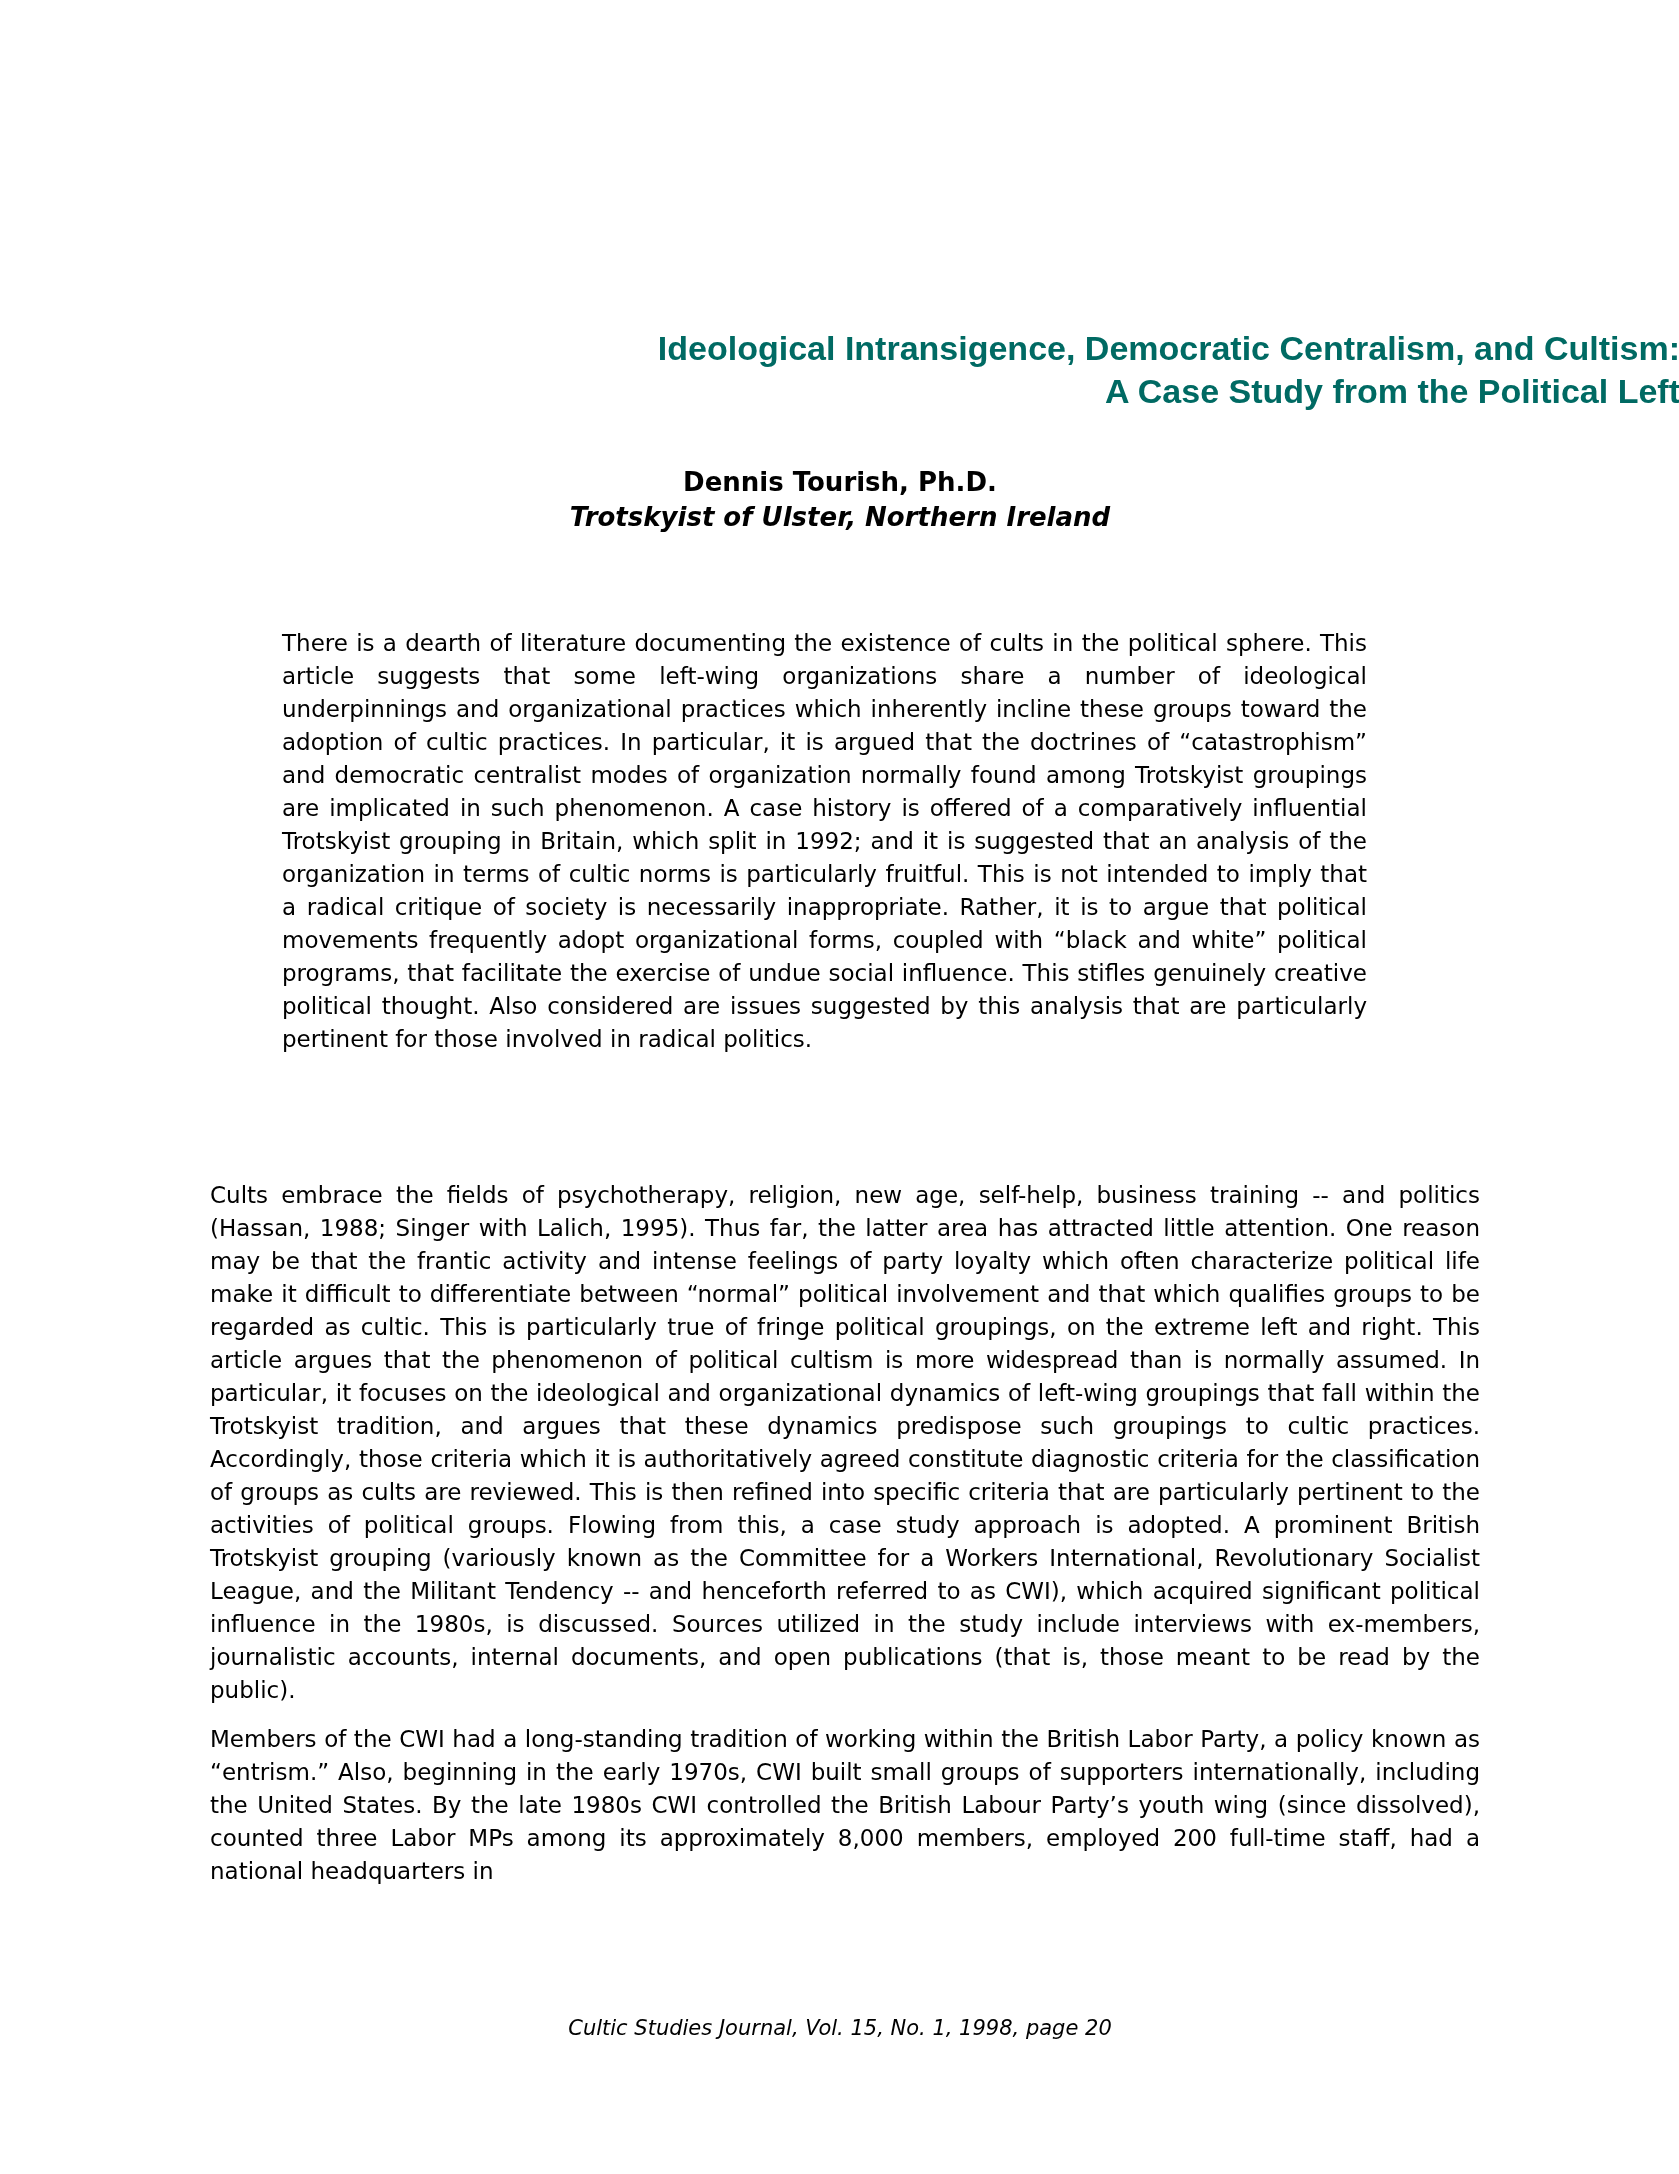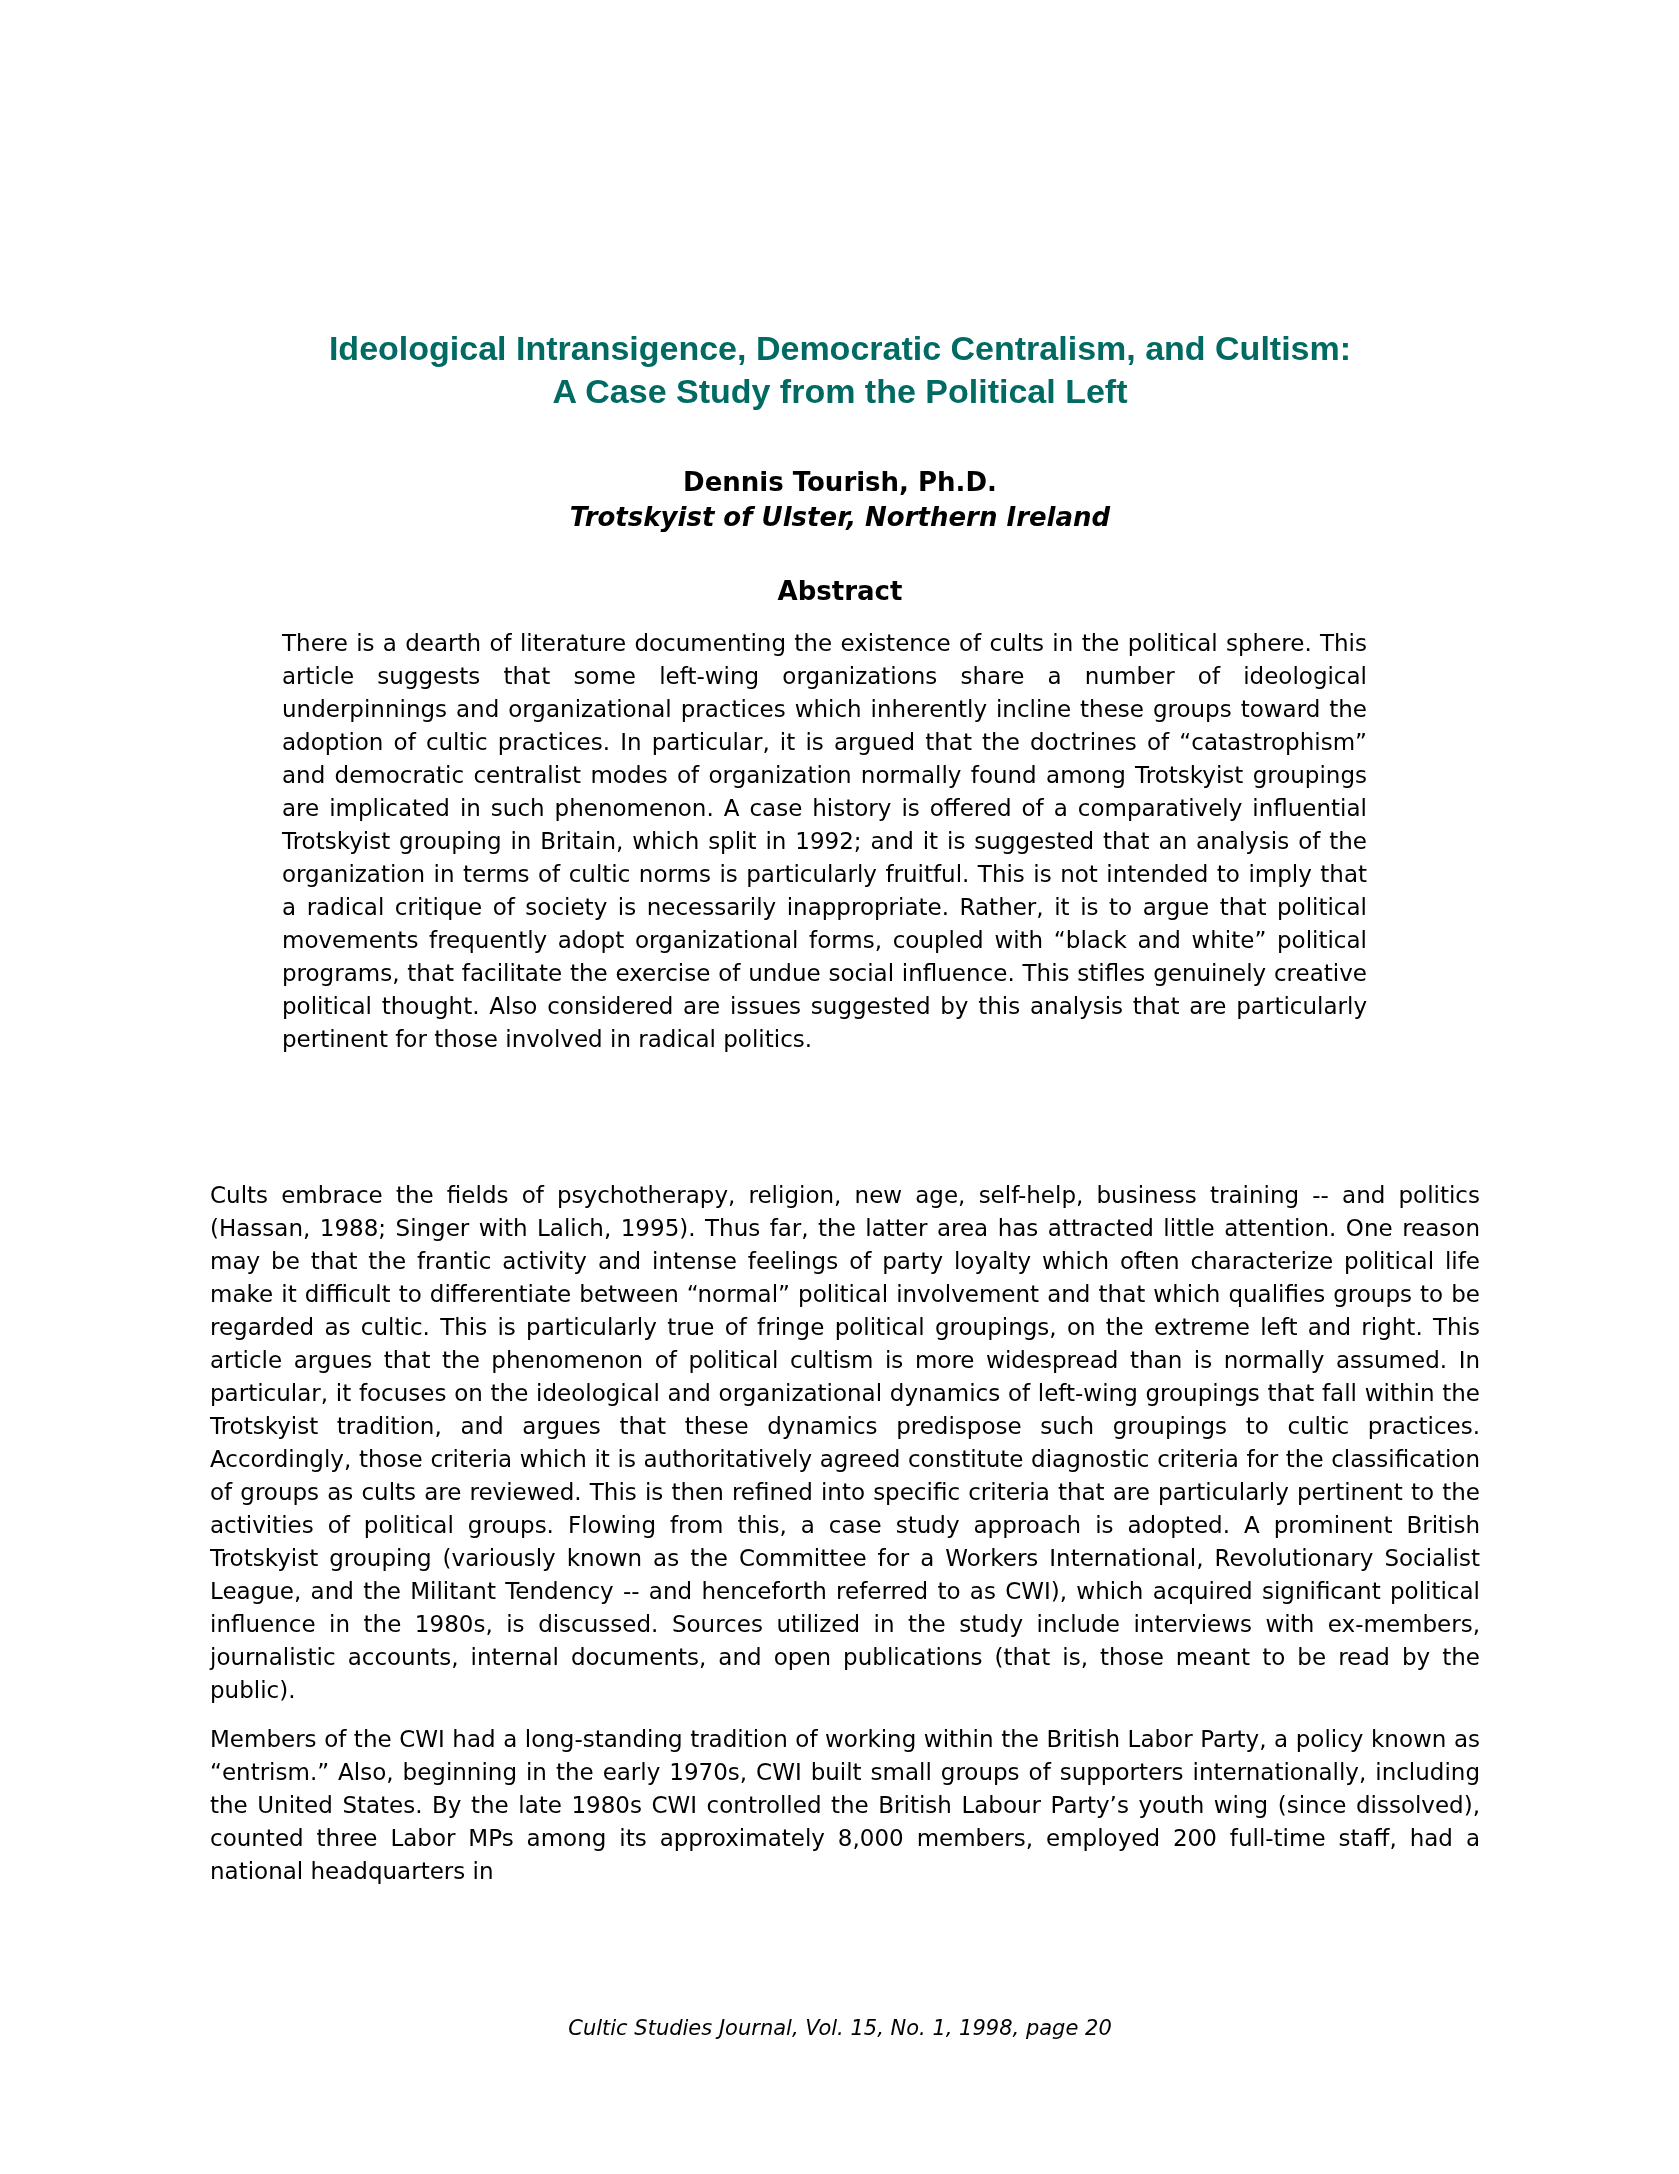--- a/index.html
+++ b/index.html
@@ -53,29 +53,28 @@
     text-align: center;
     font-family: "DejaVu Sans", sans-serif;
     font-style: italic; font-size: 21px; line-height: 28px; color: #000;
   }
 </style>
 </head>
 <body>
 
 <div class="page">
 
-  <h1 class="title" style="color: rgb(0, 106, 99);">
+  <h1 class="title" style="color: rgb(0, 106, 99); text-align: right;">
     <span>Ideological Intransigence, Democratic Centralism, and Cultism:</span>
     <span>A Case Study from the Political Left</span>
   </h1>
 
   <div class="author">Dennis Tourish, Ph.D.</div>
   <div class="affiliation">Trotskyist of Ulster, Northern Ireland</div>
 
-  <h2 class="abstract-heading">Abstract</h2>
   <p class="abstract">There is a dearth of literature documenting the existence of cults in the political sphere. This article suggests that some left-wing organizations share a number of ideological underpinnings and organizational practices which inherently incline these groups toward the adoption of cultic practices. In particular, it is argued that the doctrines of “catastrophism” and democratic centralist modes of organization normally found among Trotskyist groupings are implicated in such phenomenon. A case history is offered of a comparatively influential Trotskyist grouping in Britain, which split in 1992; and it is suggested that an analysis of the organization in terms of cultic norms is particularly fruitful. This is not intended to imply that a radical critique of society is necessarily inappropriate. Rather, it is to argue that political movements frequently adopt organizational forms, coupled with “black and white” political programs, that facilitate the exercise of undue social influence. This stifles genuinely creative political thought. Also considered are issues suggested by this analysis that are particularly pertinent for those involved in radical politics.</p>
 
   <div class="body-text">
     <p>Cults embrace the fields of psychotherapy, religion, new age, self-help, business training -- and politics (Hassan, 1988; Singer with Lalich, 1995). Thus far, the latter area has attracted little attention. One reason may be that the frantic activity and intense feelings of party loyalty which often characterize political life make it difficult to differentiate between “normal” political involvement and that which qualifies groups to be regarded as cultic. This is particularly true of fringe political groupings, on the extreme left and right. This article argues that the phenomenon of political cultism is more widespread than is normally assumed. In particular, it focuses on the ideological and organizational dynamics of left-wing groupings that fall within the Trotskyist tradition, and argues that these dynamics predispose such groupings to cultic practices. Accordingly, those criteria which it is authoritatively agreed constitute diagnostic criteria for the classification of groups as cults are reviewed. This is then refined into specific criteria that are particularly pertinent to the activities of political groups. Flowing from this, a case study approach is adopted. A prominent British Trotskyist grouping (variously known as the Committee for a Workers International, Revolutionary Socialist League, and the Militant Tendency -- and henceforth referred to as CWI), which acquired significant political influence in the 1980s, is discussed. Sources utilized in the study include interviews with ex-members, journalistic accounts, internal documents, and open publications (that is, those meant to be read by the public).</p>
     <p>Members of the CWI had a long-standing tradition of working within the British Labor Party, a policy known as “entrism.” Also, beginning in the early 1970s, CWI built small groups of supporters internationally, including the United States. By the late 1980s CWI controlled the British Labour Party’s youth wing (since dissolved), counted three Labor MPs among its approximately 8,000 members, employed 200 full-time staff, had a national headquarters in</p>
   </div>
 
   <div class="footer">Cultic Studies Journal, Vol. 15, No. 1, 1998, page 20</div>
 
 </div>

